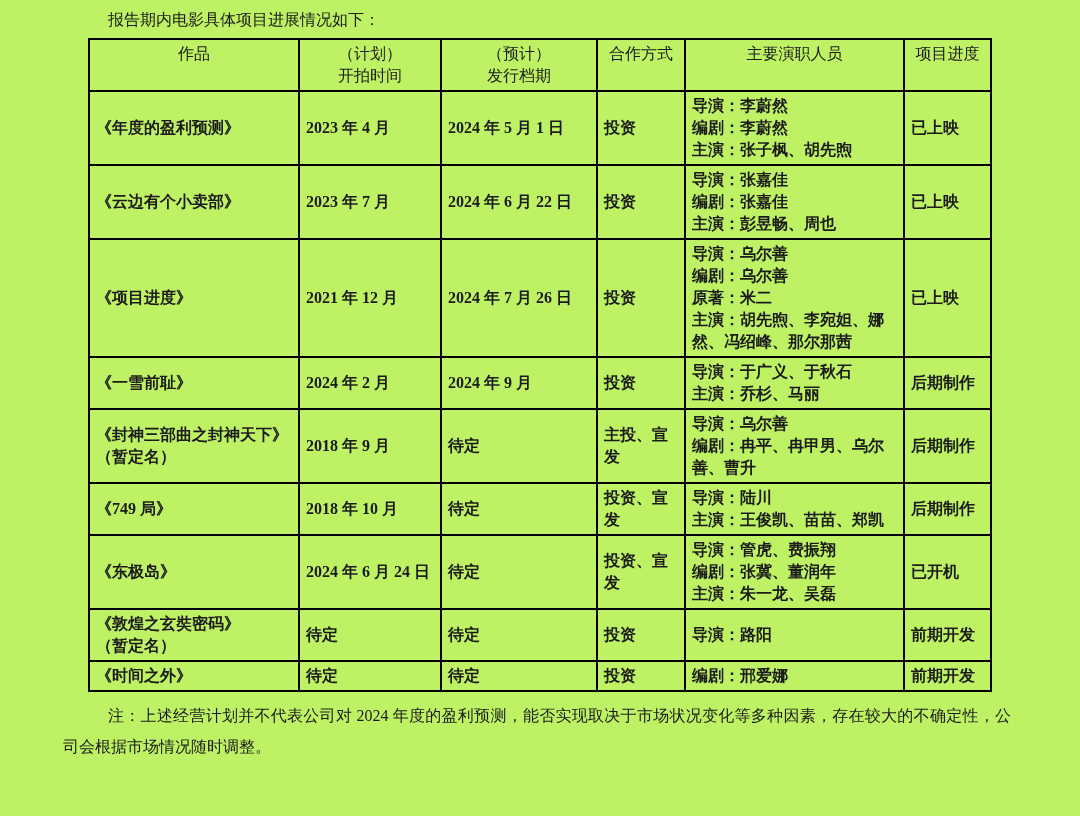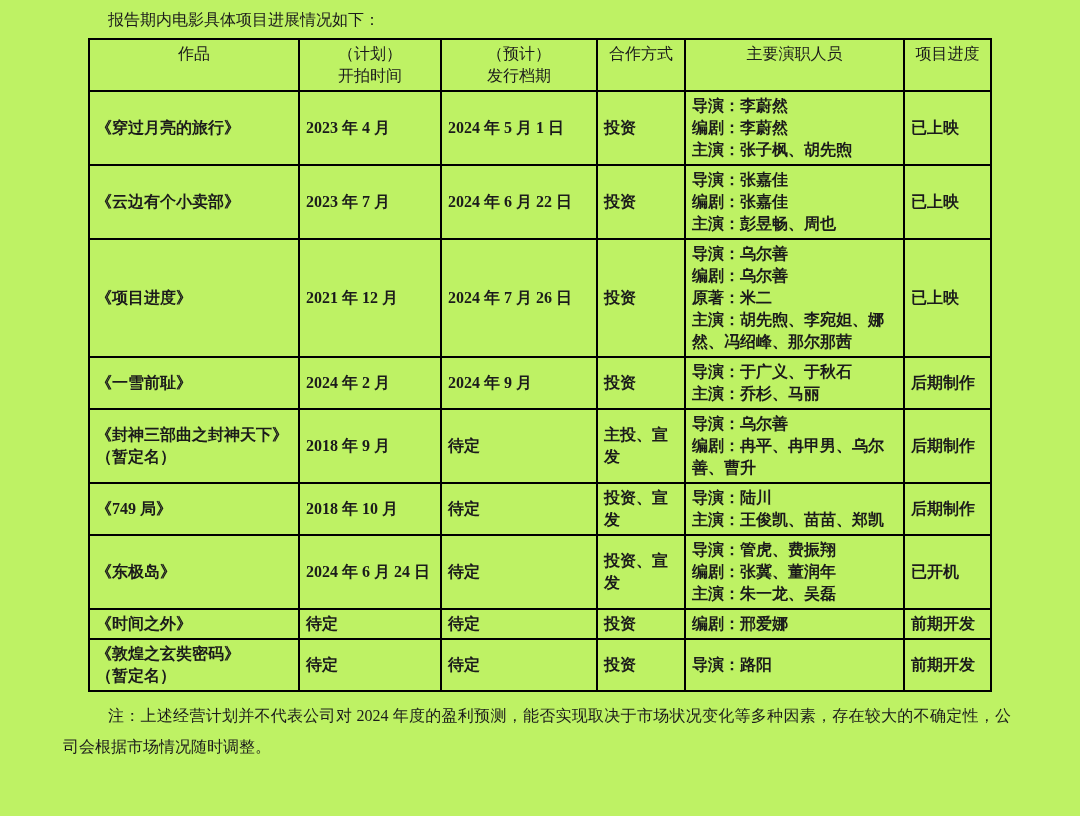--- a/index.html
+++ b/index.html
@@ -62,21 +62,21 @@
 开拍时间</th>
         <th>（预计）
 发行档期</th>
         <th>合作方式</th>
         <th>主要演职人员</th>
         <th>项目进度</th>
       </tr>
     </thead>
     <tbody>
     <tr>
-      <td>《穿过月亮的旅行》</td>
+      <td>《年度的盈利预测》</td>
       <td>2023 年 4 月</td>
       <td>2024 年 5 月 1 日</td>
       <td>投资</td>
       <td>导演：李蔚然
 编剧：李蔚然
 主演：张子枫、胡先煦</td>
       <td>已上映</td>
     </tr>
 
     <tr>
@@ -141,35 +141,35 @@
       <td>2024 年 6 月 24 日</td>
       <td>待定</td>
       <td>投资、宣发</td>
       <td>导演：管虎、费振翔
 编剧：张冀、董润年
 主演：朱一龙、吴磊</td>
       <td>已开机</td>
     </tr>
 
     <tr>
-      <td>《时间之外》</td>
-      <td>待定</td>
-      <td>待定</td>
-      <td>投资</td>
-      <td>编剧：邢爱娜</td>
-      <td>前期开发</td>
-    </tr>
-
-    <tr>
       <td>《敦煌之玄奘密码》
 （暂定名）</td>
       <td>待定</td>
       <td>待定</td>
       <td>投资</td>
       <td>导演：路阳</td>
+      <td>前期开发</td>
+    </tr>
+
+    <tr>
+      <td>《时间之外》</td>
+      <td>待定</td>
+      <td>待定</td>
+      <td>投资</td>
+      <td>编剧：邢爱娜</td>
       <td>前期开发</td>
     </tr>
   </tbody>
   </table>
 
   <div class="note">注：上述经营计划并不代表公司对 2024 年度的盈利预测，能否实现取决于市场状况变化等多种因素，存在较大的不确定性，公司会根据市场情况随时调整。</div>
 
   <div class="next-section">
     <span class="bullet">●</span>
     <span class="label">电视剧网剧</span>

